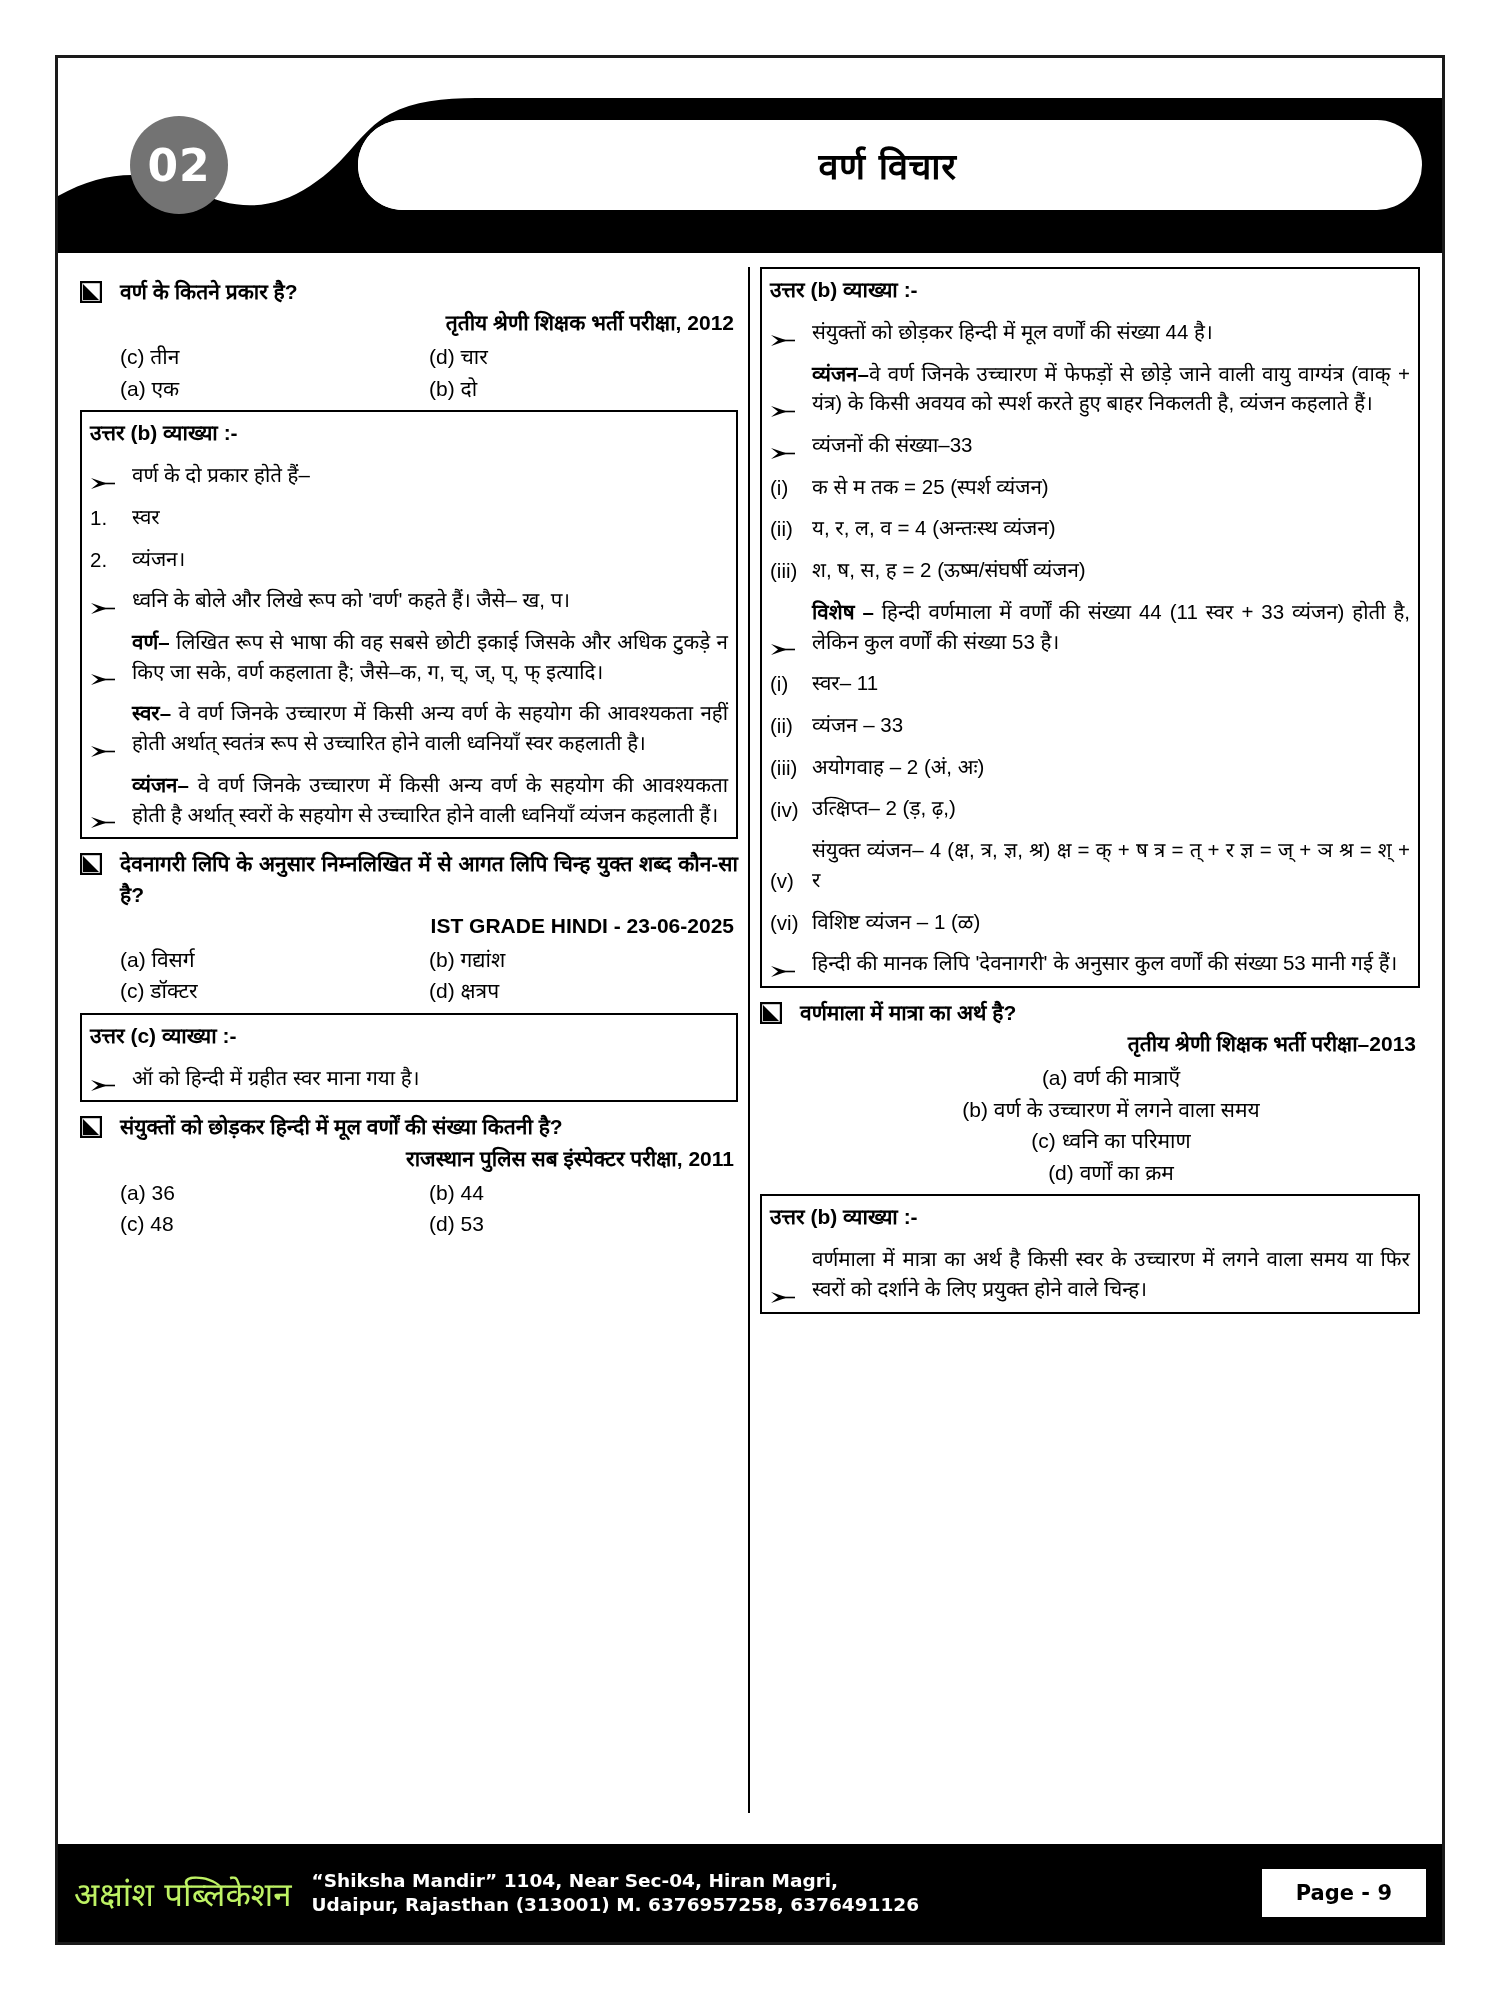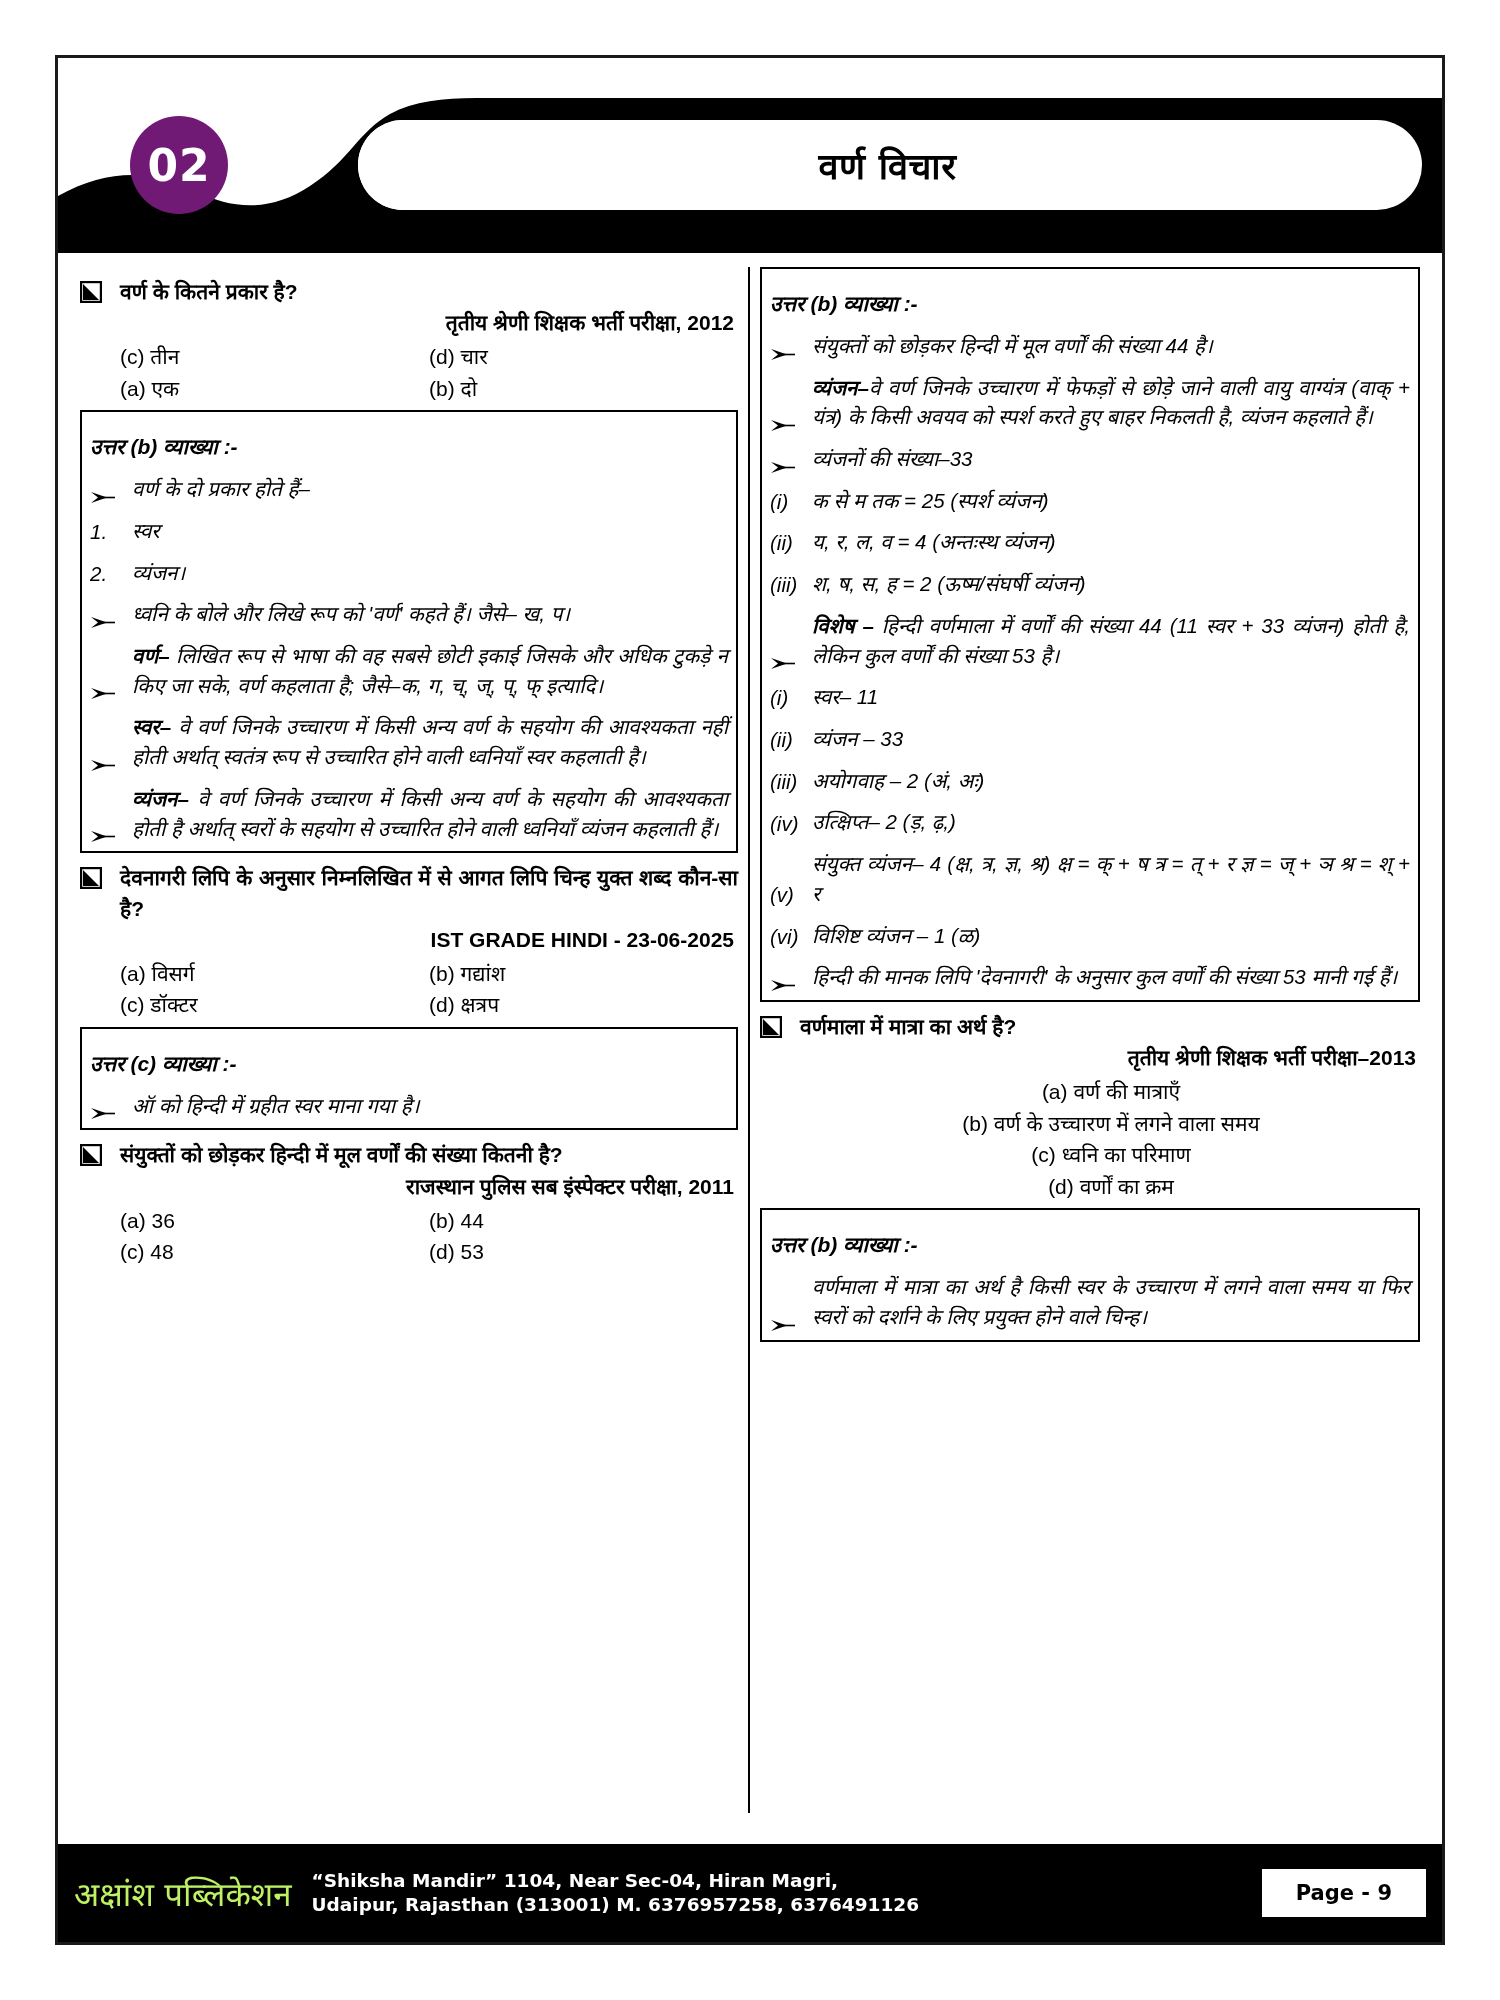--- a/index.html
+++ b/index.html
@@ -34,21 +34,21 @@
     background: #ffffff;
   }
   .banner svg { display: block; }
   .chapter-badge {
     position: absolute;
     left: 72px;
     top: 58px;
     width: 98px;
     height: 98px;
     border-radius: 50%;
-    background: #701a75;
+    background: #737373;
     color: #fff;
     display: flex;
     align-items: center;
     justify-content: center;
     font-family: "DejaVu Sans", sans-serif;
     font-weight: 700;
     font-size: 44px;
     letter-spacing: 1px;
     z-index: 5;
   }
@@ -122,24 +122,23 @@
   .opt-row {
     display: flex;
     font-size: 21px;
     line-height: 1.5;
   }
   .opt { flex: 0 0 50%; }
 
   
   .ans-box {
     border: 2px solid #000;
-    padding: 20px 8px 8px 8px;
+    padding: 6px 8px 8px 8px;
     margin-top: 6px;
     box-sizing: border-box;
-    font-style: italic;
   }
   .ans-head {
     font-weight: 700;
     font-size: 21px;
     margin-bottom: 1px;
   }
   .b-row {
     display: flex;
     align-items: flex-end;
     margin-top: 12px;

